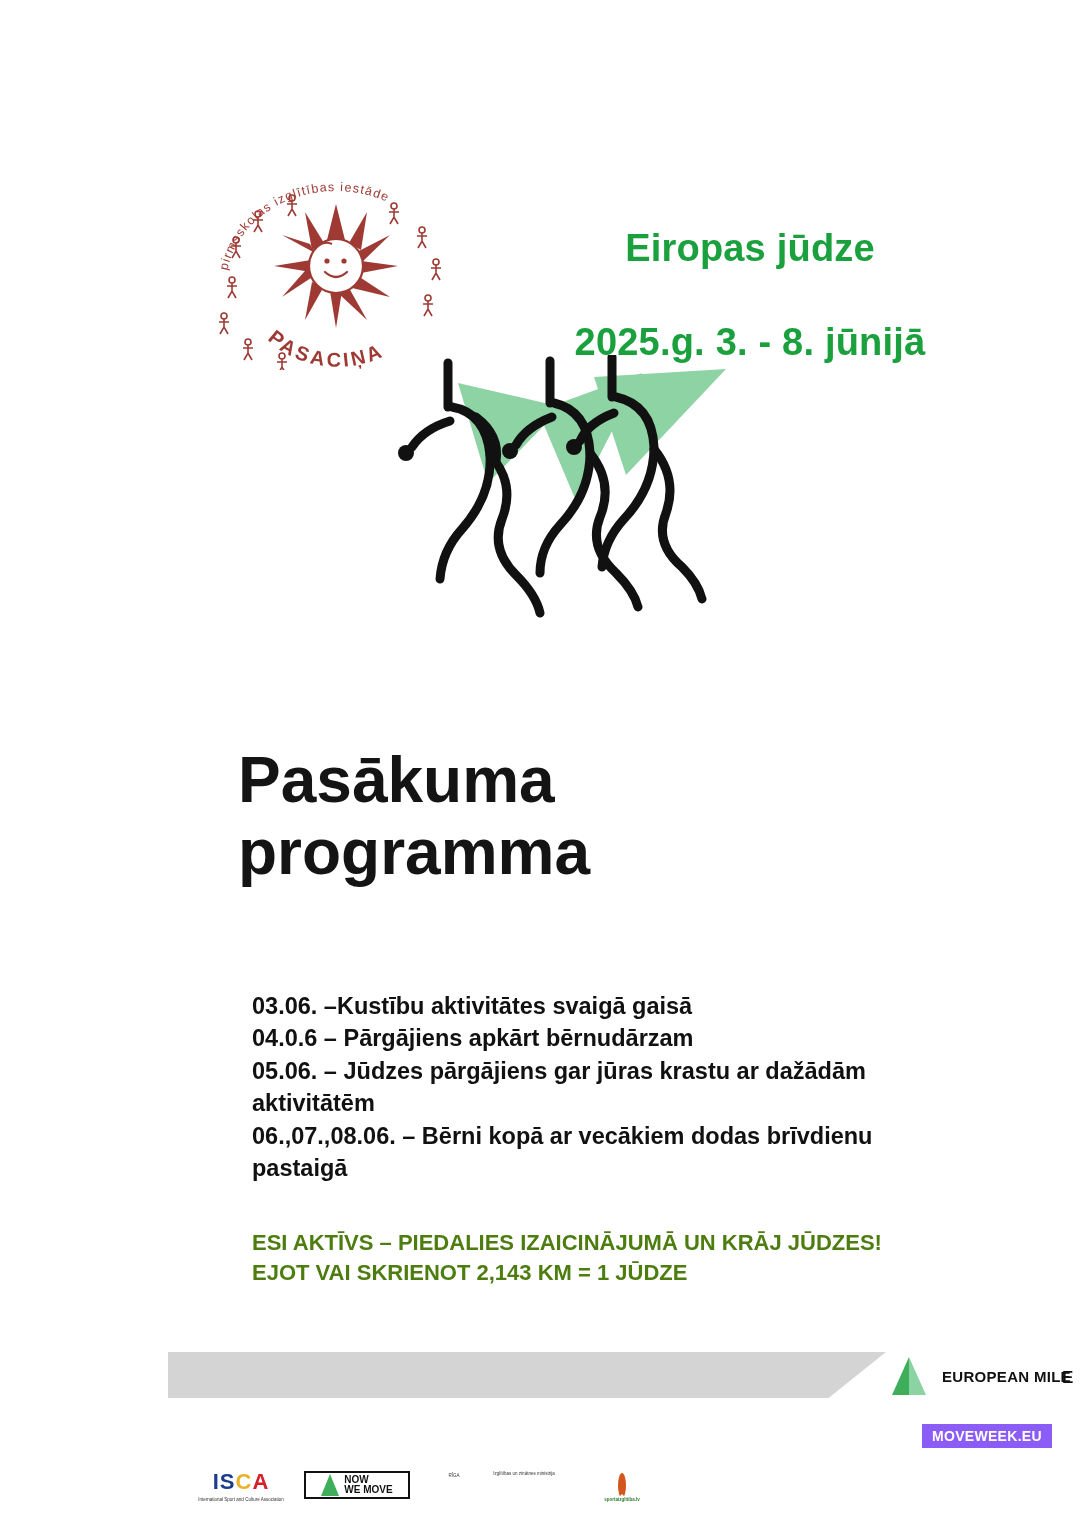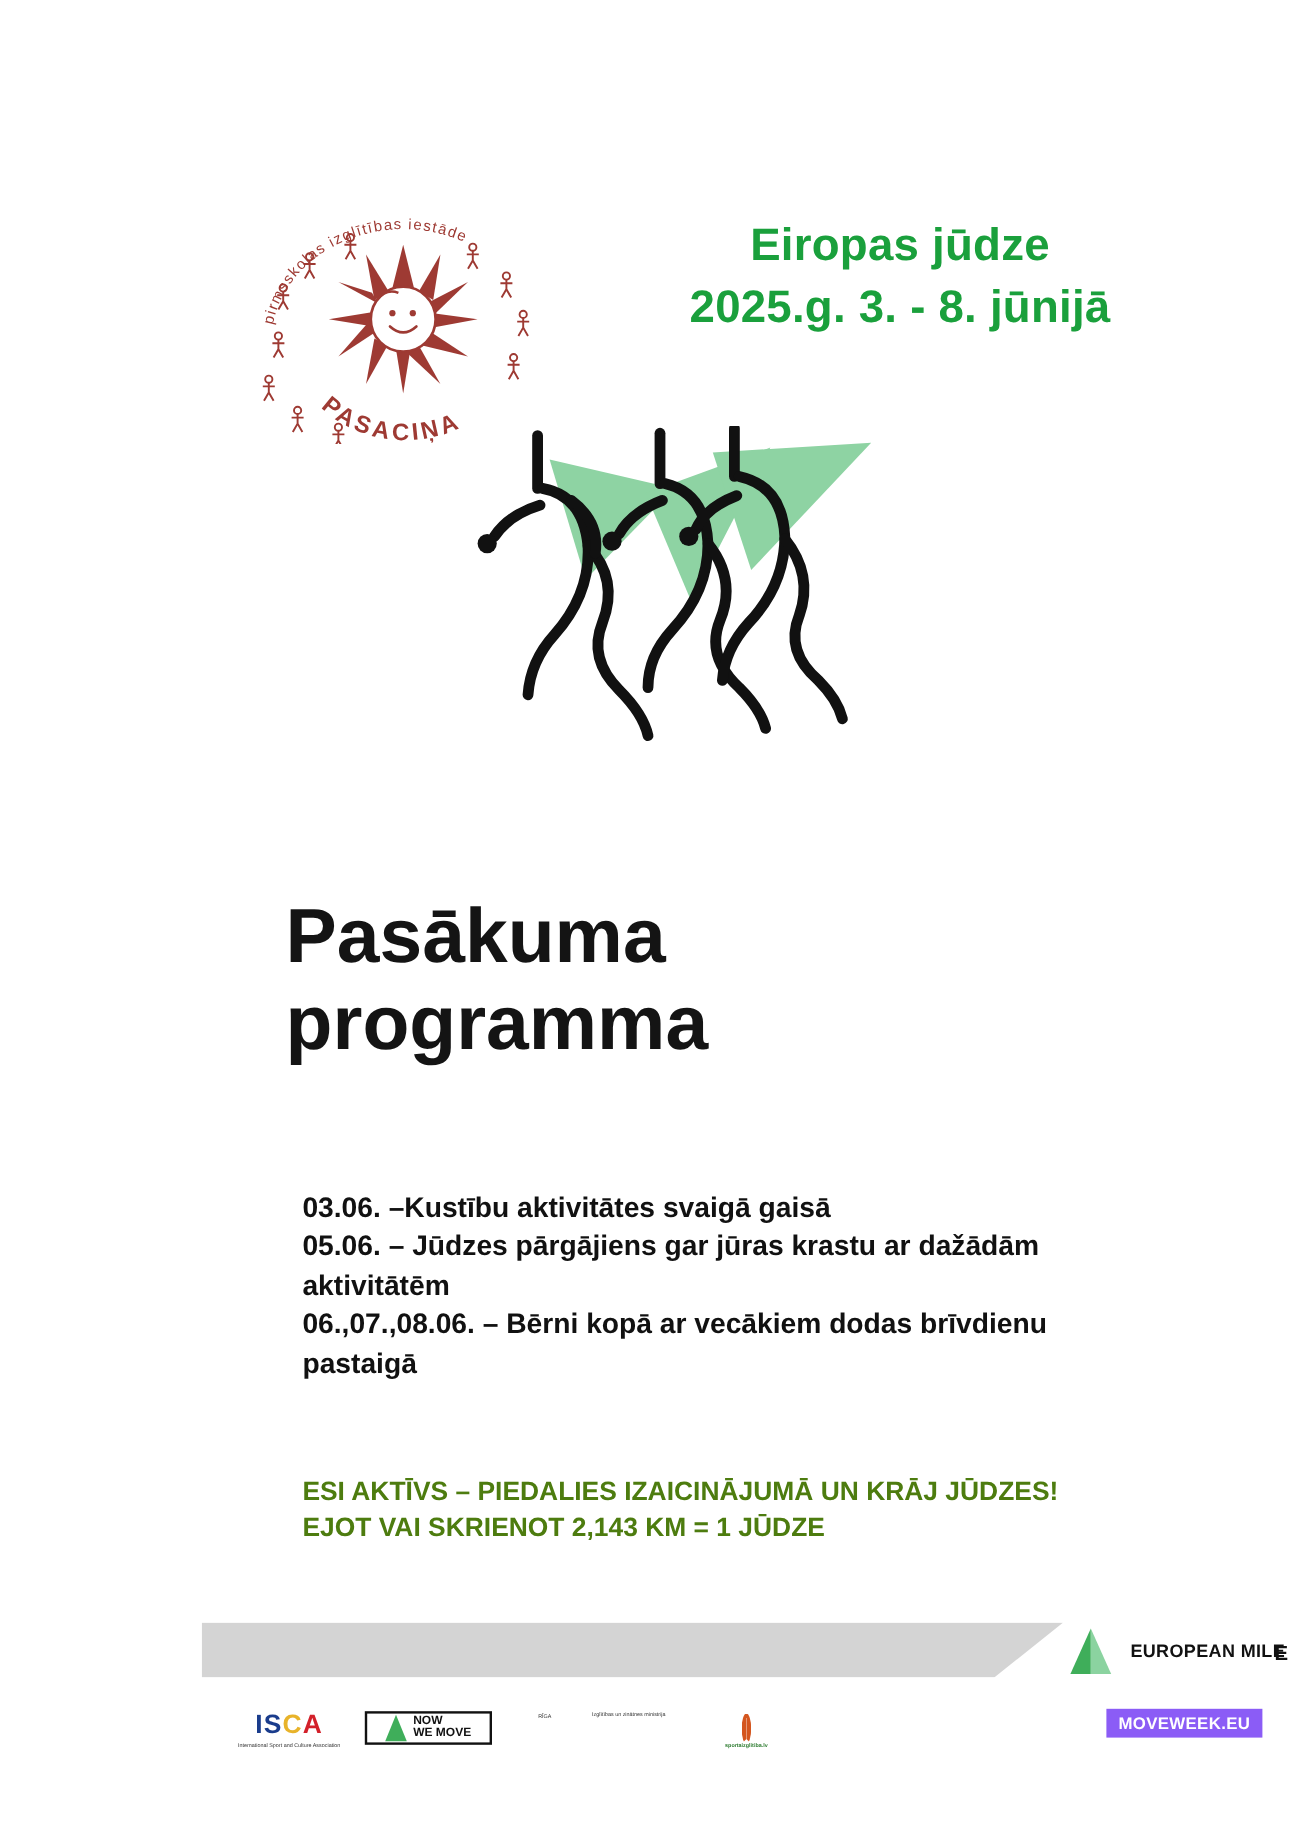--- a/index.html
+++ b/index.html
@@ -36,21 +36,21 @@
     left: 500px;
     top: 180px;
     width: 500px;
     text-align: center;
     color: #1aa03c;
     font-weight: bold;
     font-size: 38px;
     line-height: 1.35;
     letter-spacing: 0.2px;
   }
-  .event-title .line { display: block; white-space: nowrap; }
+  .event-title .line { display: block; white-space: nowrap; margin-top: 43px; }
 
   
   .runners {
     position: absolute;
     left: 380px;
     top: 355px;
     width: 380px;
     height: 310px;
   }
   .runners svg { display: block; }
@@ -167,20 +167,21 @@
   .sponsors {
     position: absolute;
     left: 196px;
     top: 1418px;
     width: 480px;
     height: 70px;
   }
   .sponsor {
     position: absolute;
     text-align: center;
+    margin-top: 45px;
   }
   .sponsor .cap {
     font-size: 4.5px;
     line-height: 1.25;
     color: #333;
     display: block;
     margin-top: 2px;
   }
 
   .isca {
@@ -391,20 +392,21 @@
     </svg>
   </div>
 
   <div class="main-heading">
     <span class="line">Pasākuma</span>
     <span class="line">programma</span>
   </div>
 
   <div class="program">
     <span class="item">03.06. –Kustību aktivitātes svaigā gaisā</span>
+    <span class="item">04.0.6 – Pārgājiens apkārt bērnudārzam</span>
     <span class="item">05.06. – Jūdzes pārgājiens gar jūras krastu ar dažādām aktivitātēm</span>
     <span class="item">06.,07.,08.06. – Bērni kopā ar vecākiem dodas brīvdienu pastaigā</span>
   </div>
 
   <div class="callout">
     <span class="line">ESI AKTĪVS – PIEDALIES IZAICINĀJUMĀ  UN KRĀJ JŪDZES!</span>
     <span class="line">EJOT VAI SKRIENOT 2,143 KM  = 1 JŪDZE</span>
   </div>
 
   <div class="footer-band"></div>

